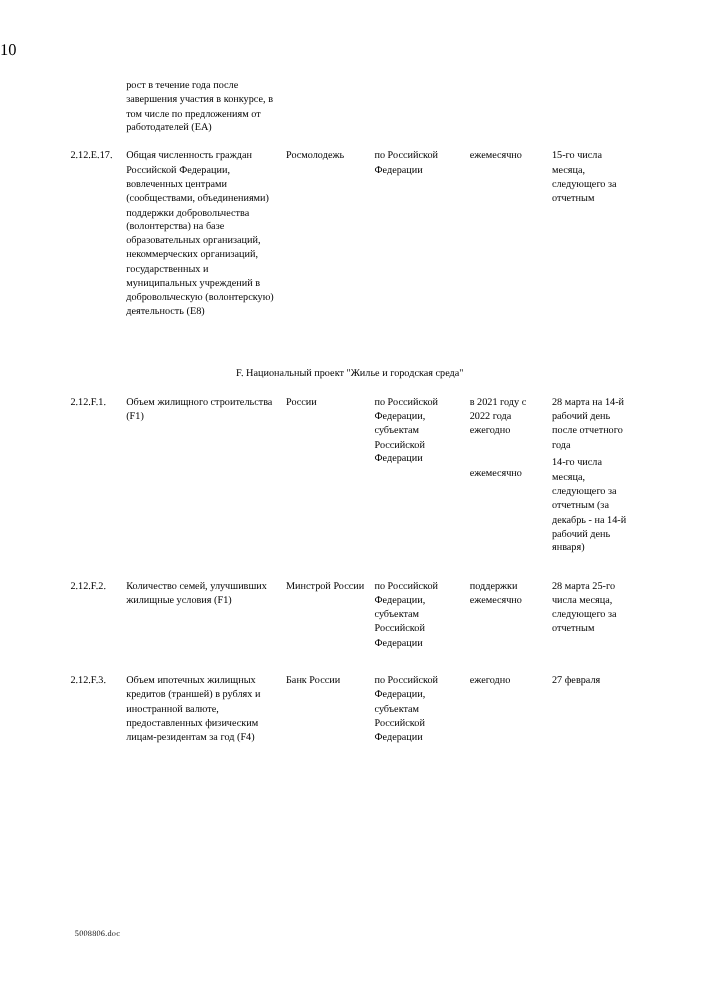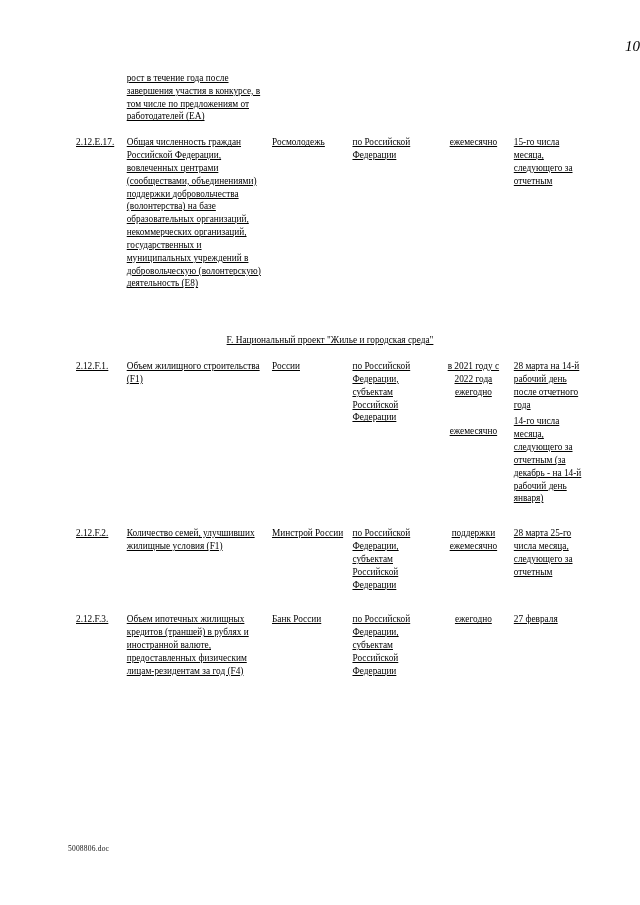--- a/index.html
+++ b/index.html
@@ -19,34 +19,32 @@
     position: relative;
     width: 640px;
     height: 905px;
     box-sizing: border-box;
   }
   .page-number {
     position: absolute;
     top: 38px;
     left: 0;
     width: 640px;
-    text-align: right;
+    text-align: left;
     font-size: 15px;
     font-family: "Liberation Serif", serif;
-    font-style: italic;
   }
   table.doc-table {
     position: absolute;
     top: 72px;
-    left: 72px;
+    left: 60px;
     width: 520px;
     border-collapse: collapse;
     font-size: 9.3px;
     line-height: 1.38;
-    text-decoration: underline;
   }
   table.doc-table td {
     vertical-align: top;
     padding: 0 4px 0 0;
     border: none;
   }
   .col-code {
     width: 48px;
     text-align: left;
     padding-left: 4px !important;
@@ -57,21 +55,21 @@
     width: 152px;
   }
   .col-org {
     width: 80px;
   }
   .col-scope {
     width: 88px;
   }
   .col-freq {
     width: 72px;
-    text-align: center;
+    text-align: left;
     padding-right: 6px !important;
   }
   .col-term {
     width: 78px;
     text-align: left;
   }
   .row-spacer td {
     height: 13px;
     font-size: 0;
     line-height: 0;

